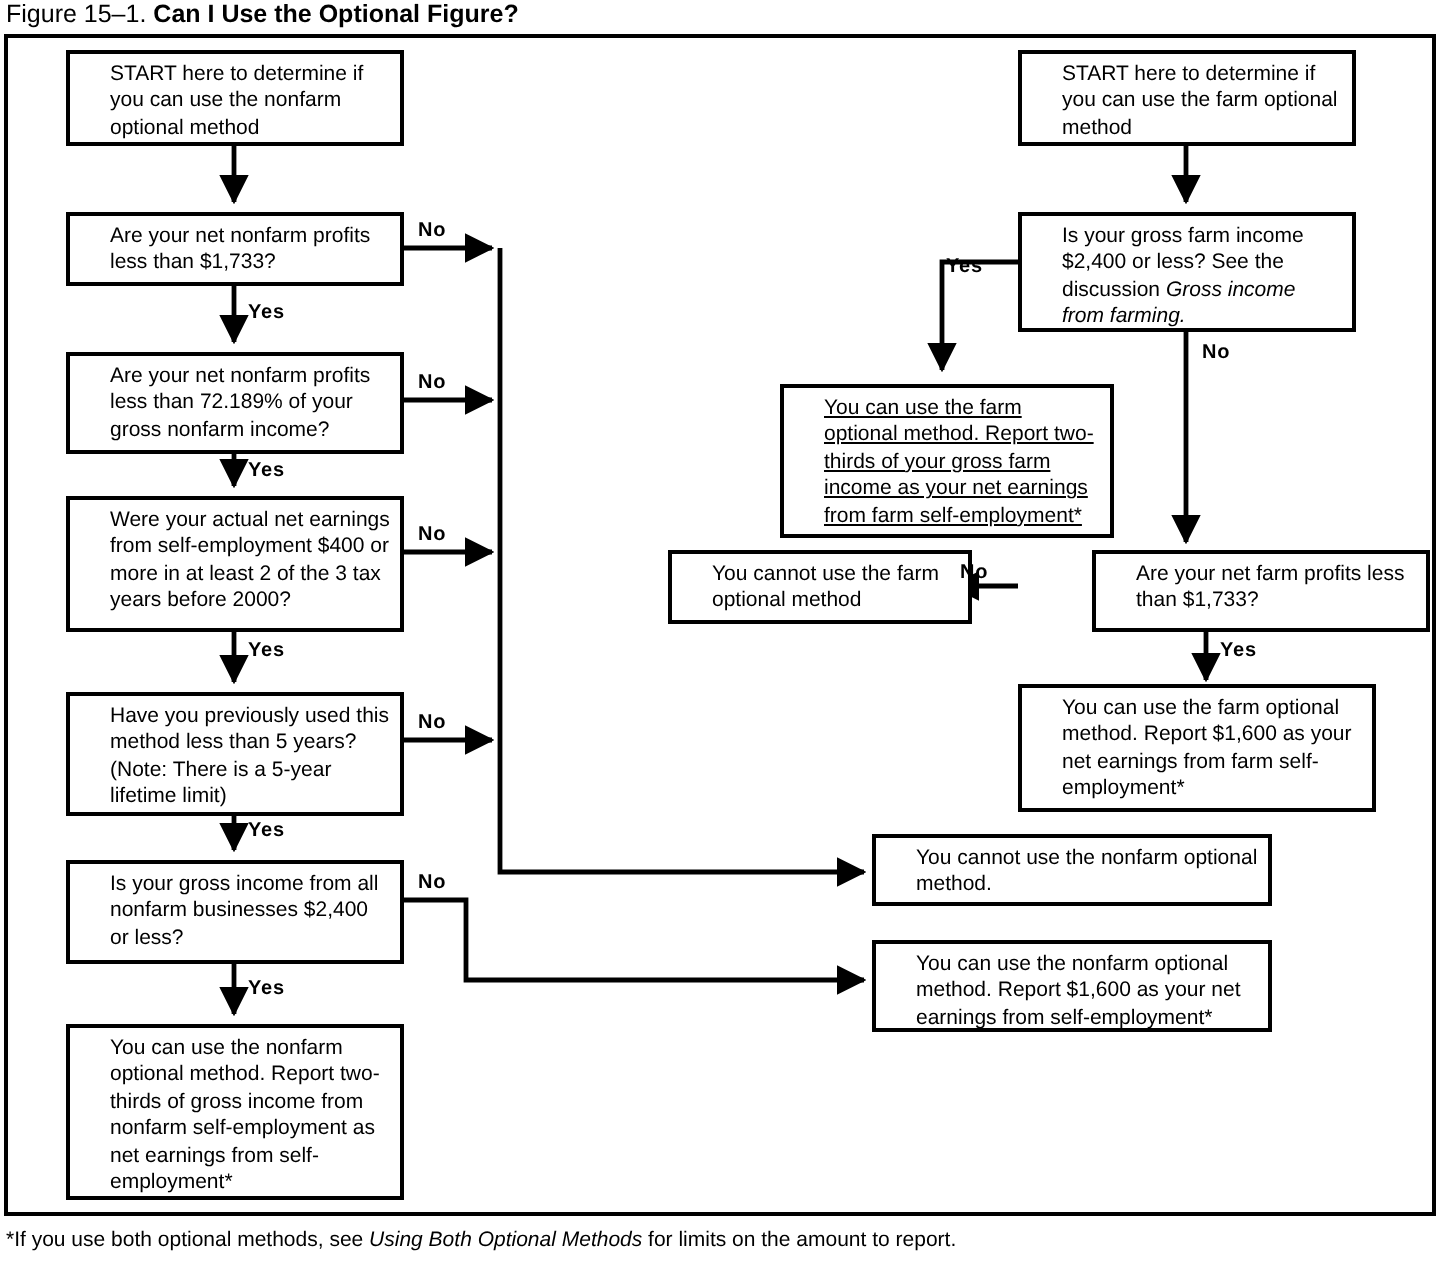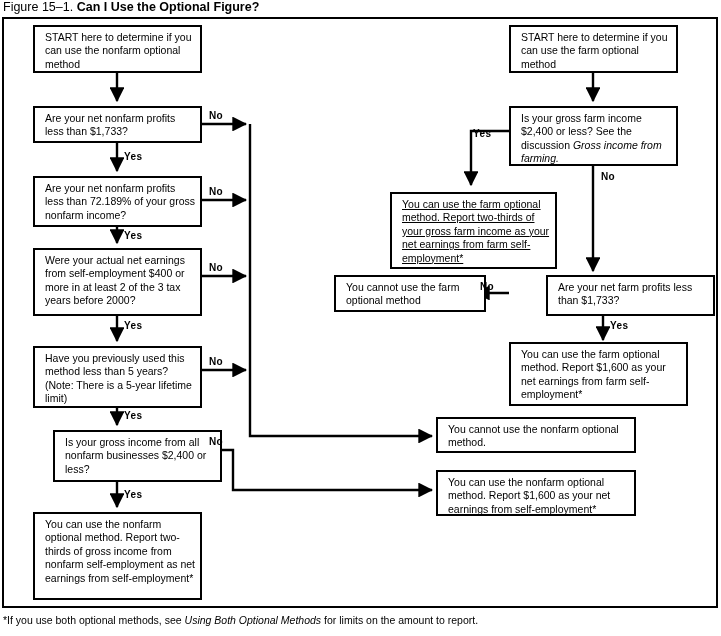--- a/index.html
+++ b/index.html
@@ -55,21 +55,21 @@
     pointer-events: none;
   }
   .fbox {
     position: absolute;
     border: 2px solid #000;
     box-sizing: border-box;
     background: #fff;
     font-size: 10.5px;
     line-height: 13.4px;
     color: #000;
-    padding: 4px 5px 3px 10px;
+    padding: 4px 5px 3px 20px;
     overflow: hidden;
   }
   .fbox i { font-style: italic; }
   .edge-label {
     position: absolute;
     font-size: 10px;
     font-weight: bold;
     color: #000;
     letter-spacing: 0.4px;
     white-space: nowrap;
@@ -126,21 +126,21 @@
   <div class="fbox" style="left:33px; top:25px; width:169px; height:48px;">START here to determine if you can use the nonfarm optional method</div>
 
   <div class="fbox" style="left:33px; top:106px; width:169px; height:37px;">Are your net nonfarm profits less than $1,733?</div>
 
   <div class="fbox" style="left:33px; top:176px; width:169px; height:51px;">Are your net nonfarm profits less than 72.189% of your gross nonfarm income?</div>
 
   <div class="fbox" style="left:33px; top:248px; width:169px; height:68px;">Were your actual net earnings from self-employment $400 or more in at least 2 of the 3 tax years before 2000?</div>
 
   <div class="fbox" style="left:33px; top:346px; width:169px; height:62px;">Have you previously used this method less than 5 years? (Note: There is a 5-year lifetime limit)</div>
 
-  <div class="fbox" style="left:33px; top:430px; width:169px; height:52px;margin-left:20px;">Is your gross income from all nonfarm businesses $2,400 or less?</div>
+  <div class="fbox" style="left:33px; top:430px; width:169px; height:52px;">Is your gross income from all nonfarm businesses $2,400 or less?</div>
 
   <div class="fbox" style="left:33px; top:512px; width:169px; height:88px;">You can use the nonfarm optional method. Report two-thirds of gross income from nonfarm self-employment as net earnings from self-employment*</div>
 
   <div class="fbox" style="left:436px; top:417px; width:200px; height:36px;">You cannot use the nonfarm optional method.</div>
 
   <div class="fbox" style="left:436px; top:470px; width:200px; height:46px;">You can use the nonfarm optional method. Report $1,600 as your net earnings from self-employment*</div>
 
   <div class="fbox" style="left:509px; top:25px; width:169px; height:48px;">START here to determine if you can use the farm optional method</div>
 
   <div class="fbox" style="left:509px; top:106px; width:169px; height:60px;"><span>Is your gross farm income $2,400 or less? See the discussion </span><i>Gross income from farming.</i></div>

